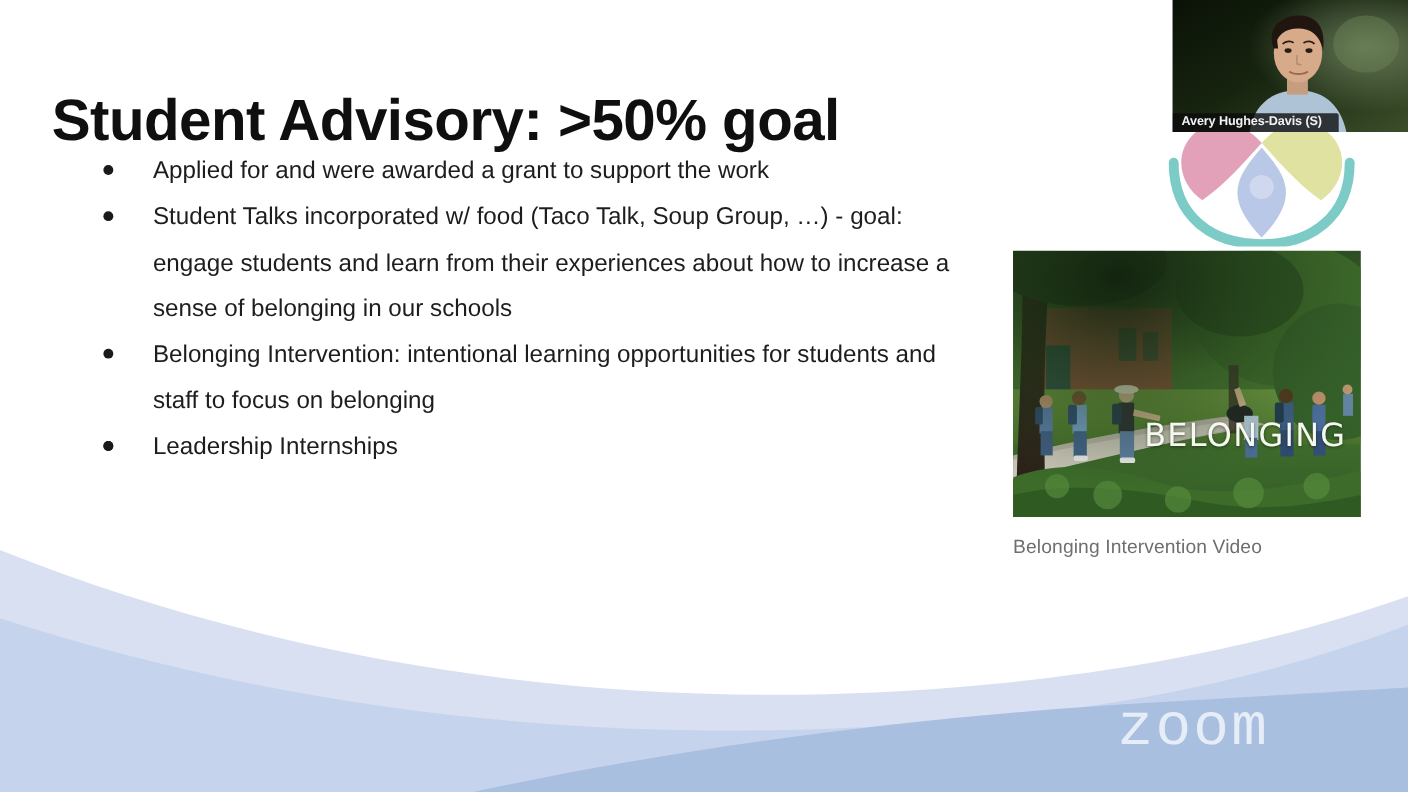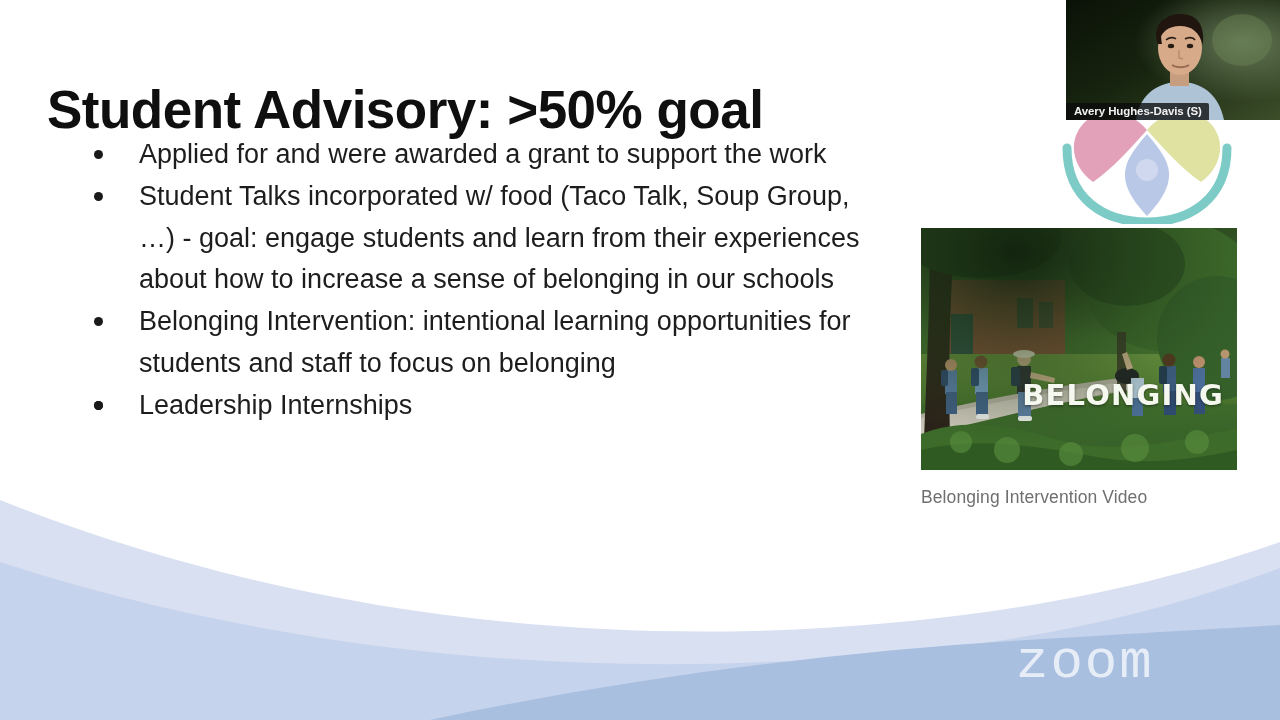--- a/index.html
+++ b/index.html
@@ -54,21 +54,21 @@
     top: 134px;
     width: 800px;
     margin: 0;
     padding: 0;
     list-style: none;
   }
   .bullet-item {
     position: relative;
     padding-left: 53px;
     font-family: "Liberation Sans", sans-serif;
-    font-size: 27px;
+    font-size: 22px;
     line-height: 41.8px;
     color: #1d1d1d;
     margin: 0 0 0 0;
   }
   .bullet-dot {
     position: absolute;
     left: 8px;
     top: 16px;
     width: 9px;
     height: 9px;
@@ -91,21 +91,21 @@
     overflow: hidden;
     background: #2e5c28;
   }
   .photo-svg { display: block; width: 316px; height: 242px; }
 
   #belonging-word {
     position: absolute;
     right: 13px;
     bottom: 58px;
     font-family: "DejaVu Sans", sans-serif;
-    font-weight: bold;
+    font-weight: normal;
     font-size: 29px;
     letter-spacing: 1.2px;
     color: #f4f8ee;
     text-shadow: 0 1px 3px rgba(0,0,0,0.45);
   }
   #belonging-caption {
     display: block;
     margin-top: 17px;
     font-family: "Liberation Sans", sans-serif;
     font-size: 17.5px;
@@ -131,21 +131,21 @@
     height: 120px;
     overflow: hidden;
     background: #0b1208;
   }
   .video-svg { display: block; width: 214px; height: 120px; }
 
   #participant-name {
     position: absolute;
     left: 0px;
     bottom: 0px;
-    padding: 2px 7px 3px 8px;
+    padding: 2px 15px 3px 8px;
     background: rgba(10, 10, 12, 0.78);
     color: #f2f2f2;
     font-family: "Liberation Sans", sans-serif;
     font-size: 11.5px;
     font-weight: bold;
     letter-spacing: -0.1px;
     white-space: nowrap;
     border-radius: 0 2px 0 0;
   }
 

